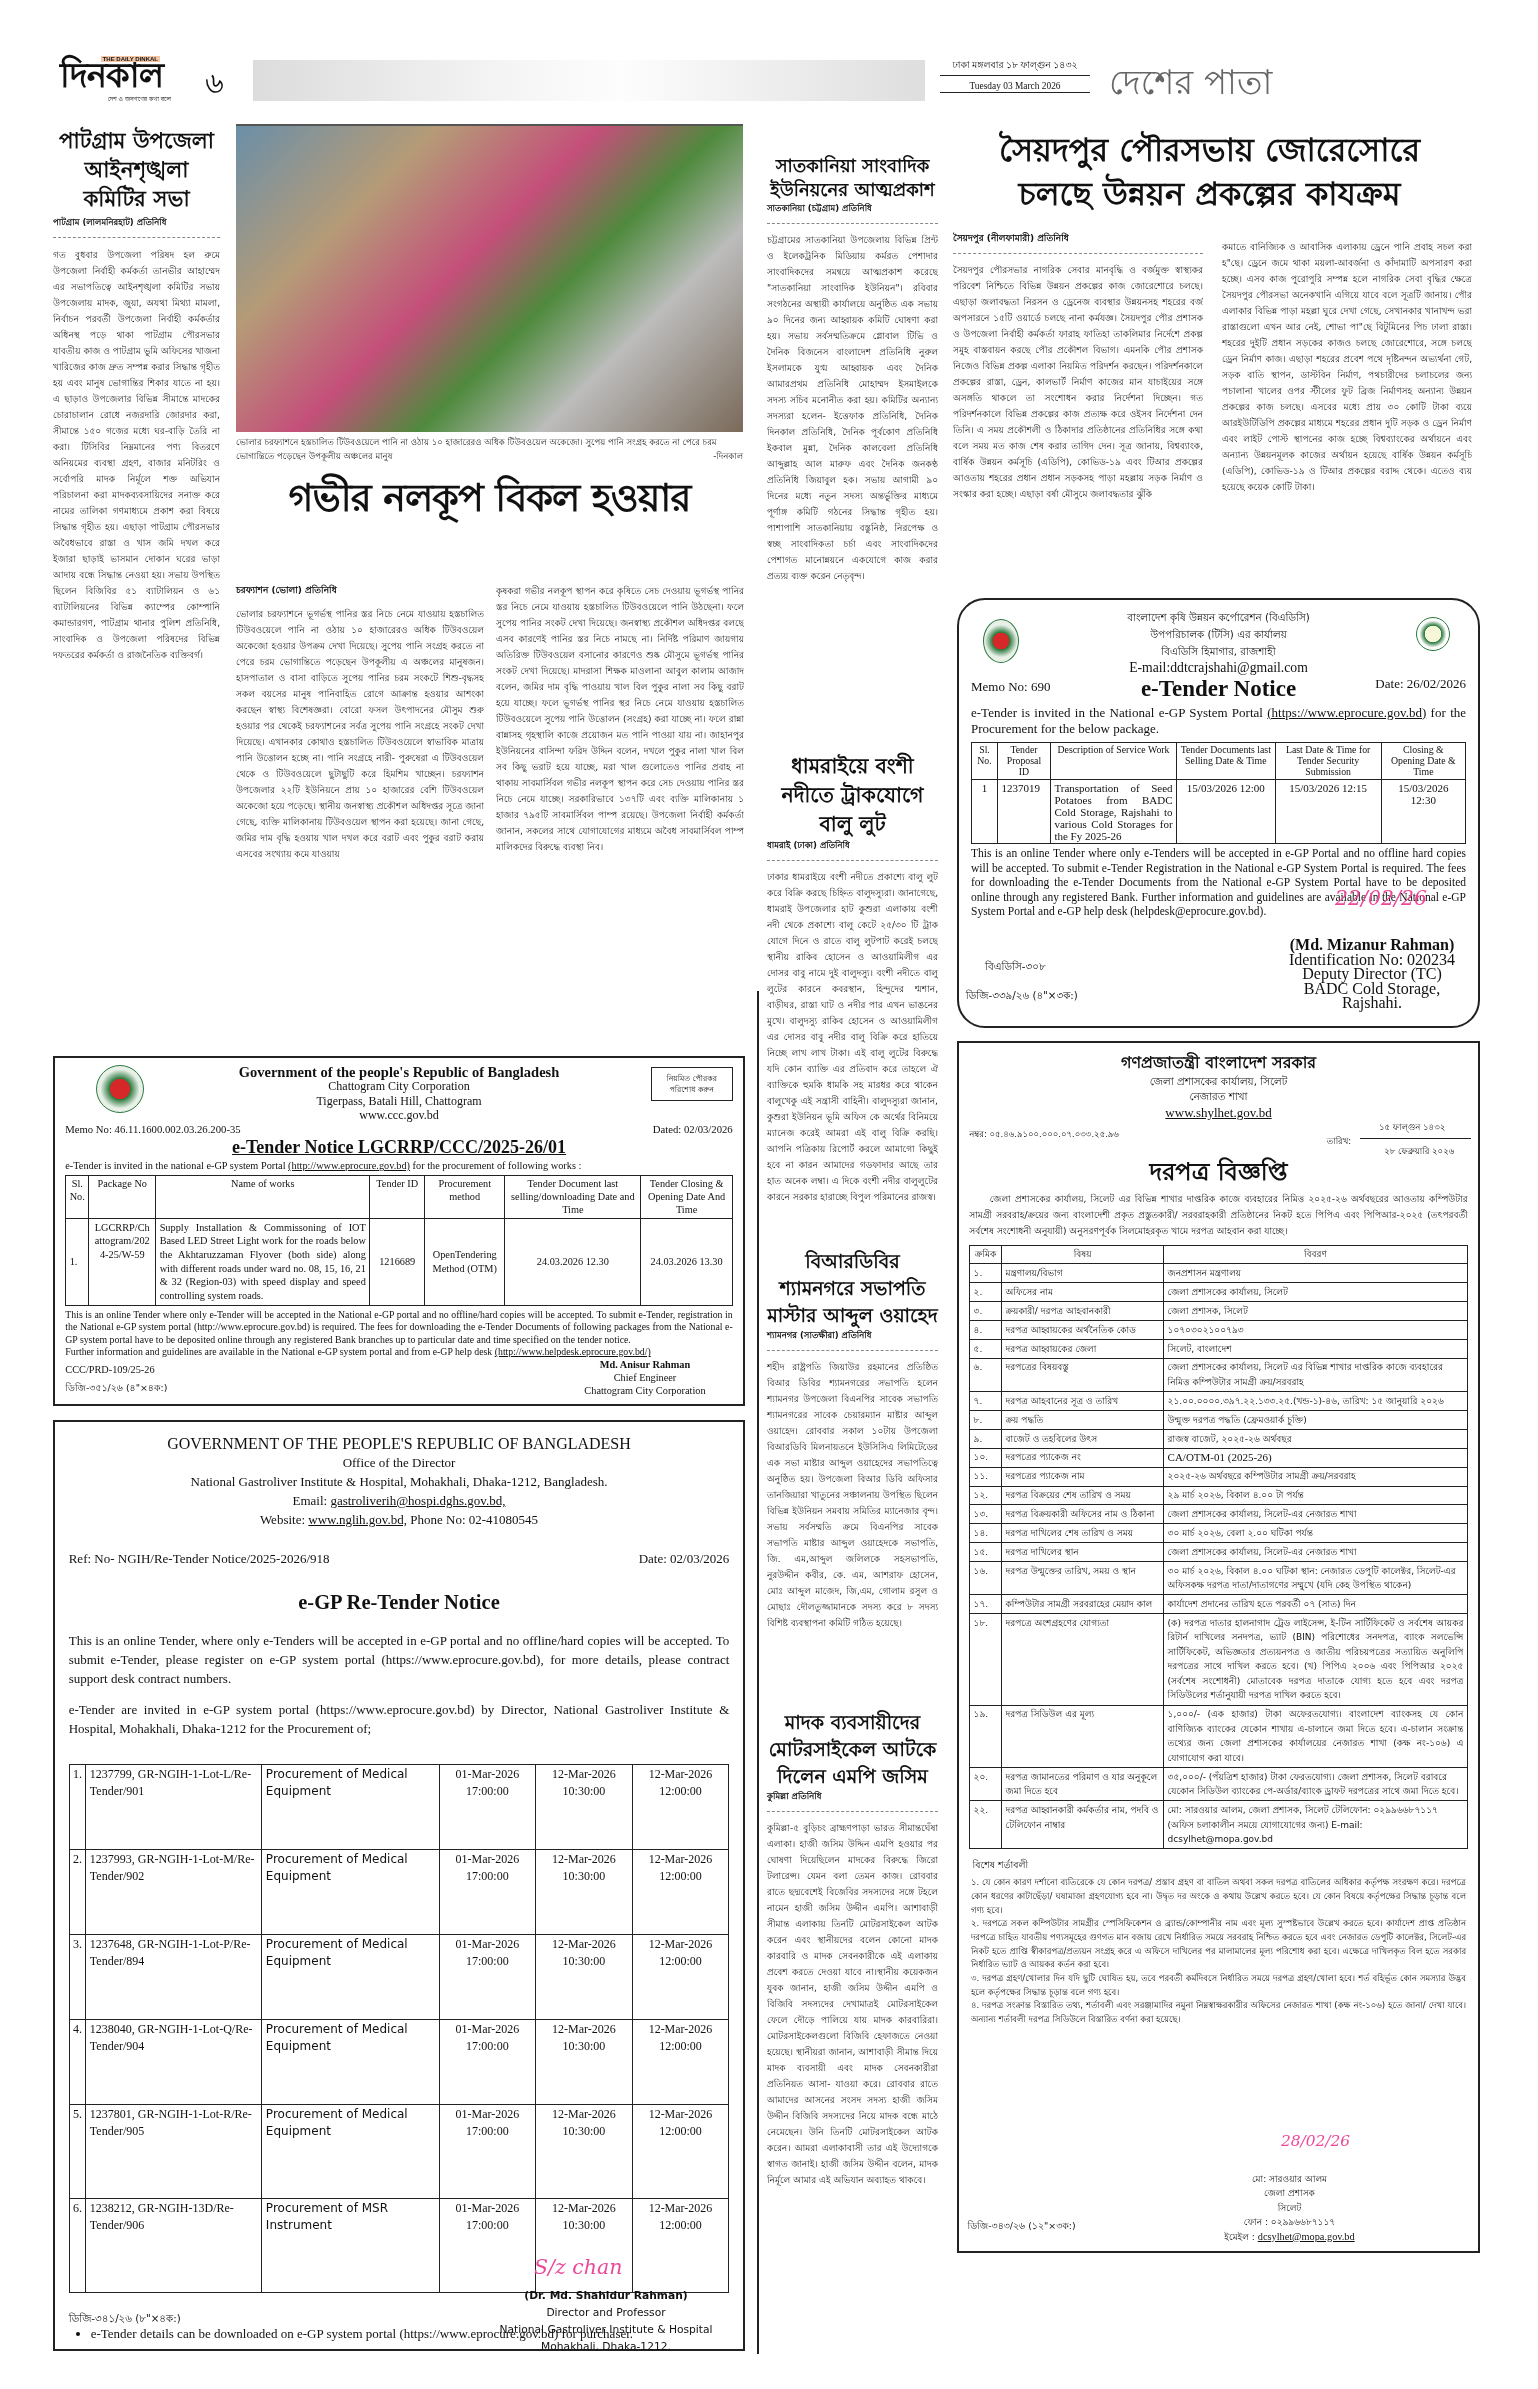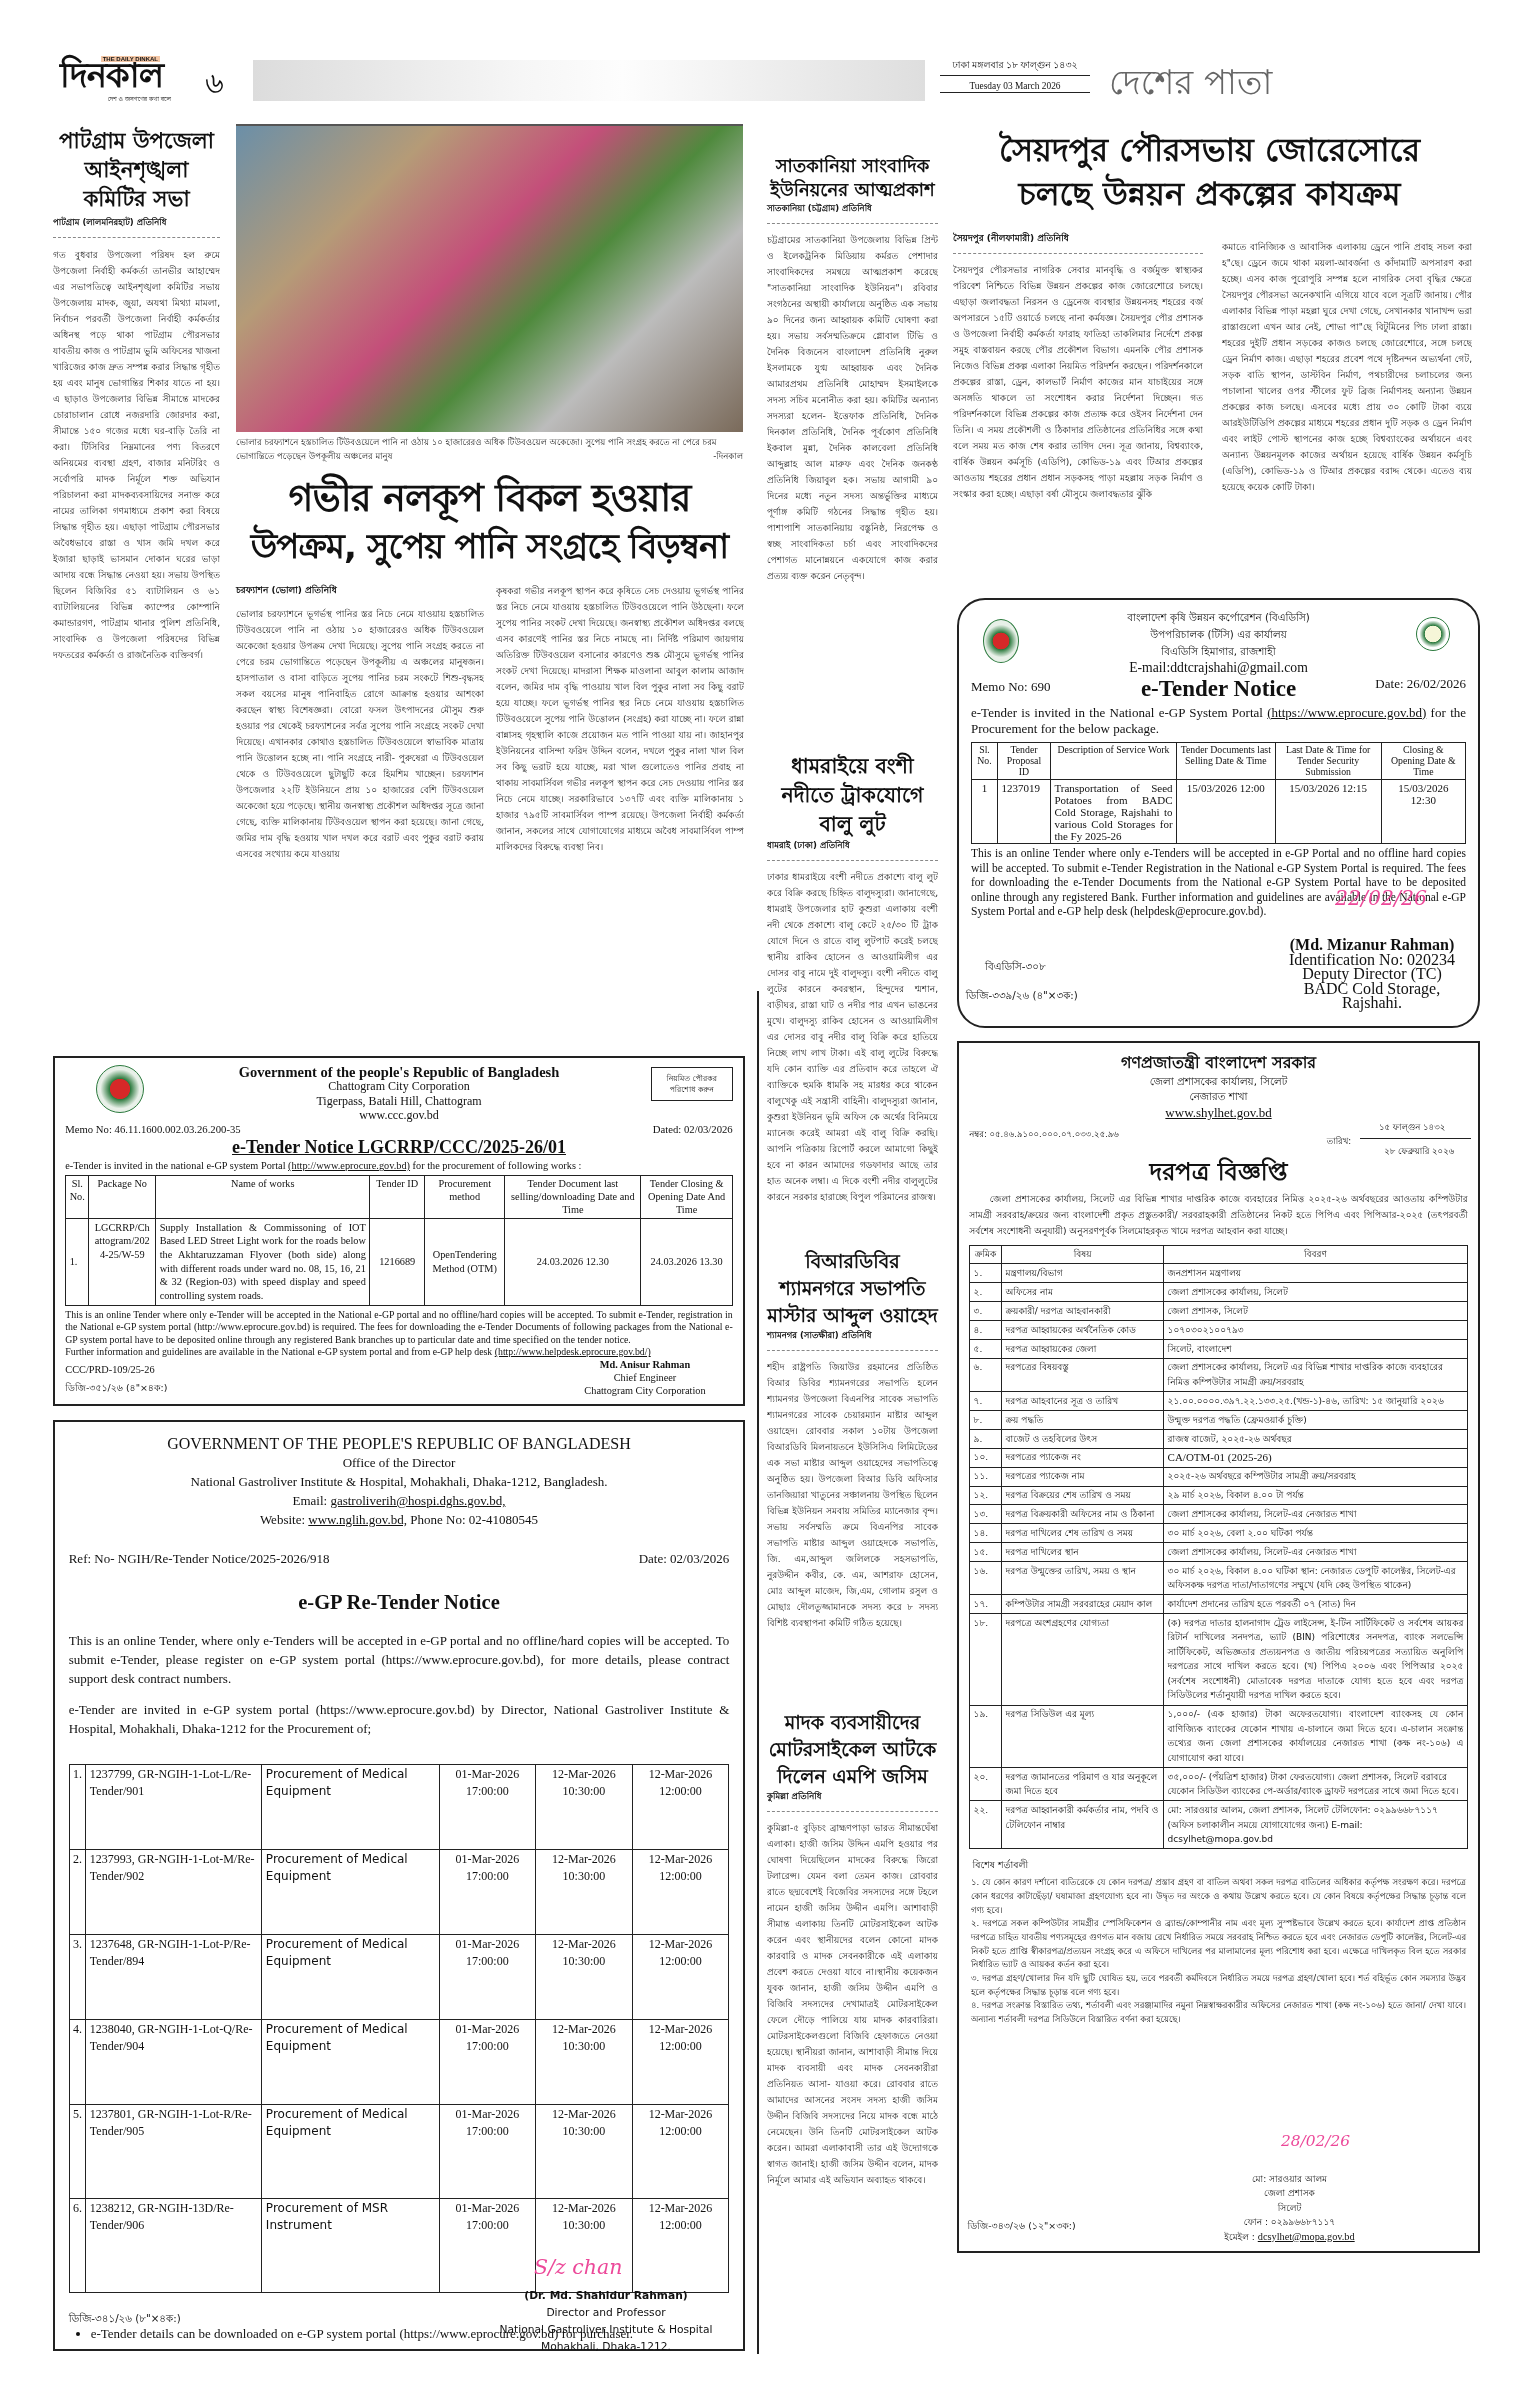--- a/index.html
+++ b/index.html
@@ -58,21 +58,20 @@
 </div>
 
 <div class="abs photo" style="left:236px; top:124px; width:507px; height:308px;"></div>
 <div class="abs caption" style="left:236px; top:436px; width:507px;">
   <span>ভোলার চরফ্যাশনে হস্তচালিত টিউবওয়েলে পানি না ওঠায় ১০ হাজারেরও অধিক টিউবওয়েল অকেজো। সুপেয় পানি সংগ্রহ করতে না পেরে চরম ভোগান্তিতে পড়েছেন উপকূলীয় অঞ্চলের মানুষ</span>
   <span style="float:right;">-দিনকাল</span>
 </div>
 
 <div class="abs big-head" style="left:236px; top:474px; width:507px;">
   <div>গভীর নলকূপ বিকল হওয়ার</div>
-  <div style="font-size:34px;">উপক্রম, সুপেয় পানি সংগ্রহে বিড়ম্বনা</div>
 </div>
 <div class="abs" style="left:236px; top:583px; width:248px;">
   <div class="dateline" style="border:none; margin-bottom:1.7px;">চরফ্যাশন (ভোলা) প্রতিনিধি</div>
   <div class="col-text" style="height:376px;">ভোলার চরফ্যাশনে ভূগর্ভস্থ পানির স্তর নিচে নেমে যাওয়ায় হস্তচালিত টিউবওয়েলে পানি না ওঠায় ১০ হাজারেরও অধিক টিউবওয়েল অকেজো হওয়ার উপক্রম দেখা দিয়েছে। সুপেয় পানি সংগ্রহ করতে না পেরে চরম ভোগান্তিতে পড়েছেন উপকূলীয় এ অঞ্চলের মানুষজন। হাসপাতাল ও বাসা বাড়িতে সুপেয় পানির চরম সংকটে শিশু-বৃদ্ধসহ সকল বয়সের মানুষ পানিবাহিত রোগে আক্রান্ত হওয়ার আশংকা করছেন স্বাস্থ্য বিশেষজ্ঞরা। বোরো ফসল উৎপাদনের মৌসুম শুরু হওয়ার পর থেকেই চরফ্যাশনের সর্বত্র সুপেয় পানি সংগ্রহে সংকট দেখা দিয়েছে। এখানকার কোথাও হস্তচালিত টিউবওয়েলে স্বাভাবিক মাত্রায় পানি উত্তোলন হচ্ছে না। পানি সংগ্রহে নারী- পুরুষেরা এ টিউবওয়েল থেকে ও টিউবওয়েলে ছুটাছুটি করে হিমশিম খাচ্ছেন। চরফ্যাশন উপজেলার ২২টি ইউনিয়নে প্রায় ১০ হাজারের বেশি টিউবওয়েল অকেজো হয়ে পড়েছে। স্থানীয় জনস্বাস্থ্য প্রকৌশল অধিদপ্তর সূত্রে জানা গেছে, ব্যক্তি মালিকানায় টিউবওয়েল স্থাপন করা হয়েছে। জানা গেছে, জমির দাম বৃদ্ধি হওয়ায় খাল দখল করে বরাট এবং পুকুর বরাট করায় এসবের সংখ্যায় কমে যাওয়ায়</div>
 </div>
 <div class="abs col-text" style="left:496px; top:583px; width:248px; height:395px;">কৃষকরা গভীর নলকূপ স্থাপন করে কৃষিতে সেচ দেওয়ায় ভূগর্ভস্থ পানির স্তর নিচে নেমে যাওয়ায় হস্তচালিত টিউবওয়েলে পানি উঠছেনা। ফলে সুপেয় পানির সংকট দেখা দিয়েছে। জনস্বাস্থ্য প্রকৌশল অধিদপ্তর বলছে এসব কারণেই পানির স্তর নিচে নামছে না। নির্দিষ্ট পরিমাণ জায়গায় অতিরিক্ত টিউবওয়েল বসানোর কারণেও শুষ্ক মৌসুমে ভূগর্ভস্থ পানির সংকট দেখা দিয়েছে। মাদরাসা শিক্ষক মাওলানা আবুল কালাম আজাদ বলেন, জমির দাম বৃদ্ধি পাওয়ায় খাল বিল পুকুর নালা সব কিছু বরাট হয়ে যাচ্ছে। ফলে ভূগর্ভস্থ পানির স্থর নিচে নেমে যাওয়ায় হস্তচালিত টিউবওয়েলে সুপেয় পানি উত্তোলন (সংগ্রহ) করা যাচ্ছে না। ফলে রান্না বান্নাসহ গৃহস্থালি কাজে প্রয়োজন মত পানি পাওয়া যায় না। জাহানপুর ইউনিয়নের বাসিন্দা ফরিদ উদ্দিন বলেন, দখলে পুকুর নালা খাল বিল সব কিছু ভরাট হয়ে যাচ্ছে, মরা খাল গুলোতেও পানির প্রবাহ না থাকায় সাবমার্সিবল গভীর নলকূপ স্থাপন করে সেচ দেওয়ায় পানির স্তর নিচে নেমে যাচ্ছে। সরকারিভাবে ১৩৭টি এবং ব্যক্তি মালিকানায় ১ হাজার ৭৯৫টি সাবমার্সিবল পাম্প রয়েছে। উপজেলা নির্বাহী কর্মকর্তা জানান, সকলের সাথে যোগাযোগের মাধ্যমে অবৈধ সাবমার্সিবল পাম্প মালিকদের বিরুদ্ধে ব্যবস্থা নিব।</div>
 
 <div class="abs" style="left:767px; top:154px; width:171px;">
   <div class="headline" style="font-size:18px; line-height:24px;">সাতকানিয়া সাংবাদিক ইউনিয়নের আত্মপ্রকাশ</div>
   <div class="dateline" style="font-size:8.5px;">সাতকানিয়া (চট্টগ্রাম) প্রতিনিধি</div>

